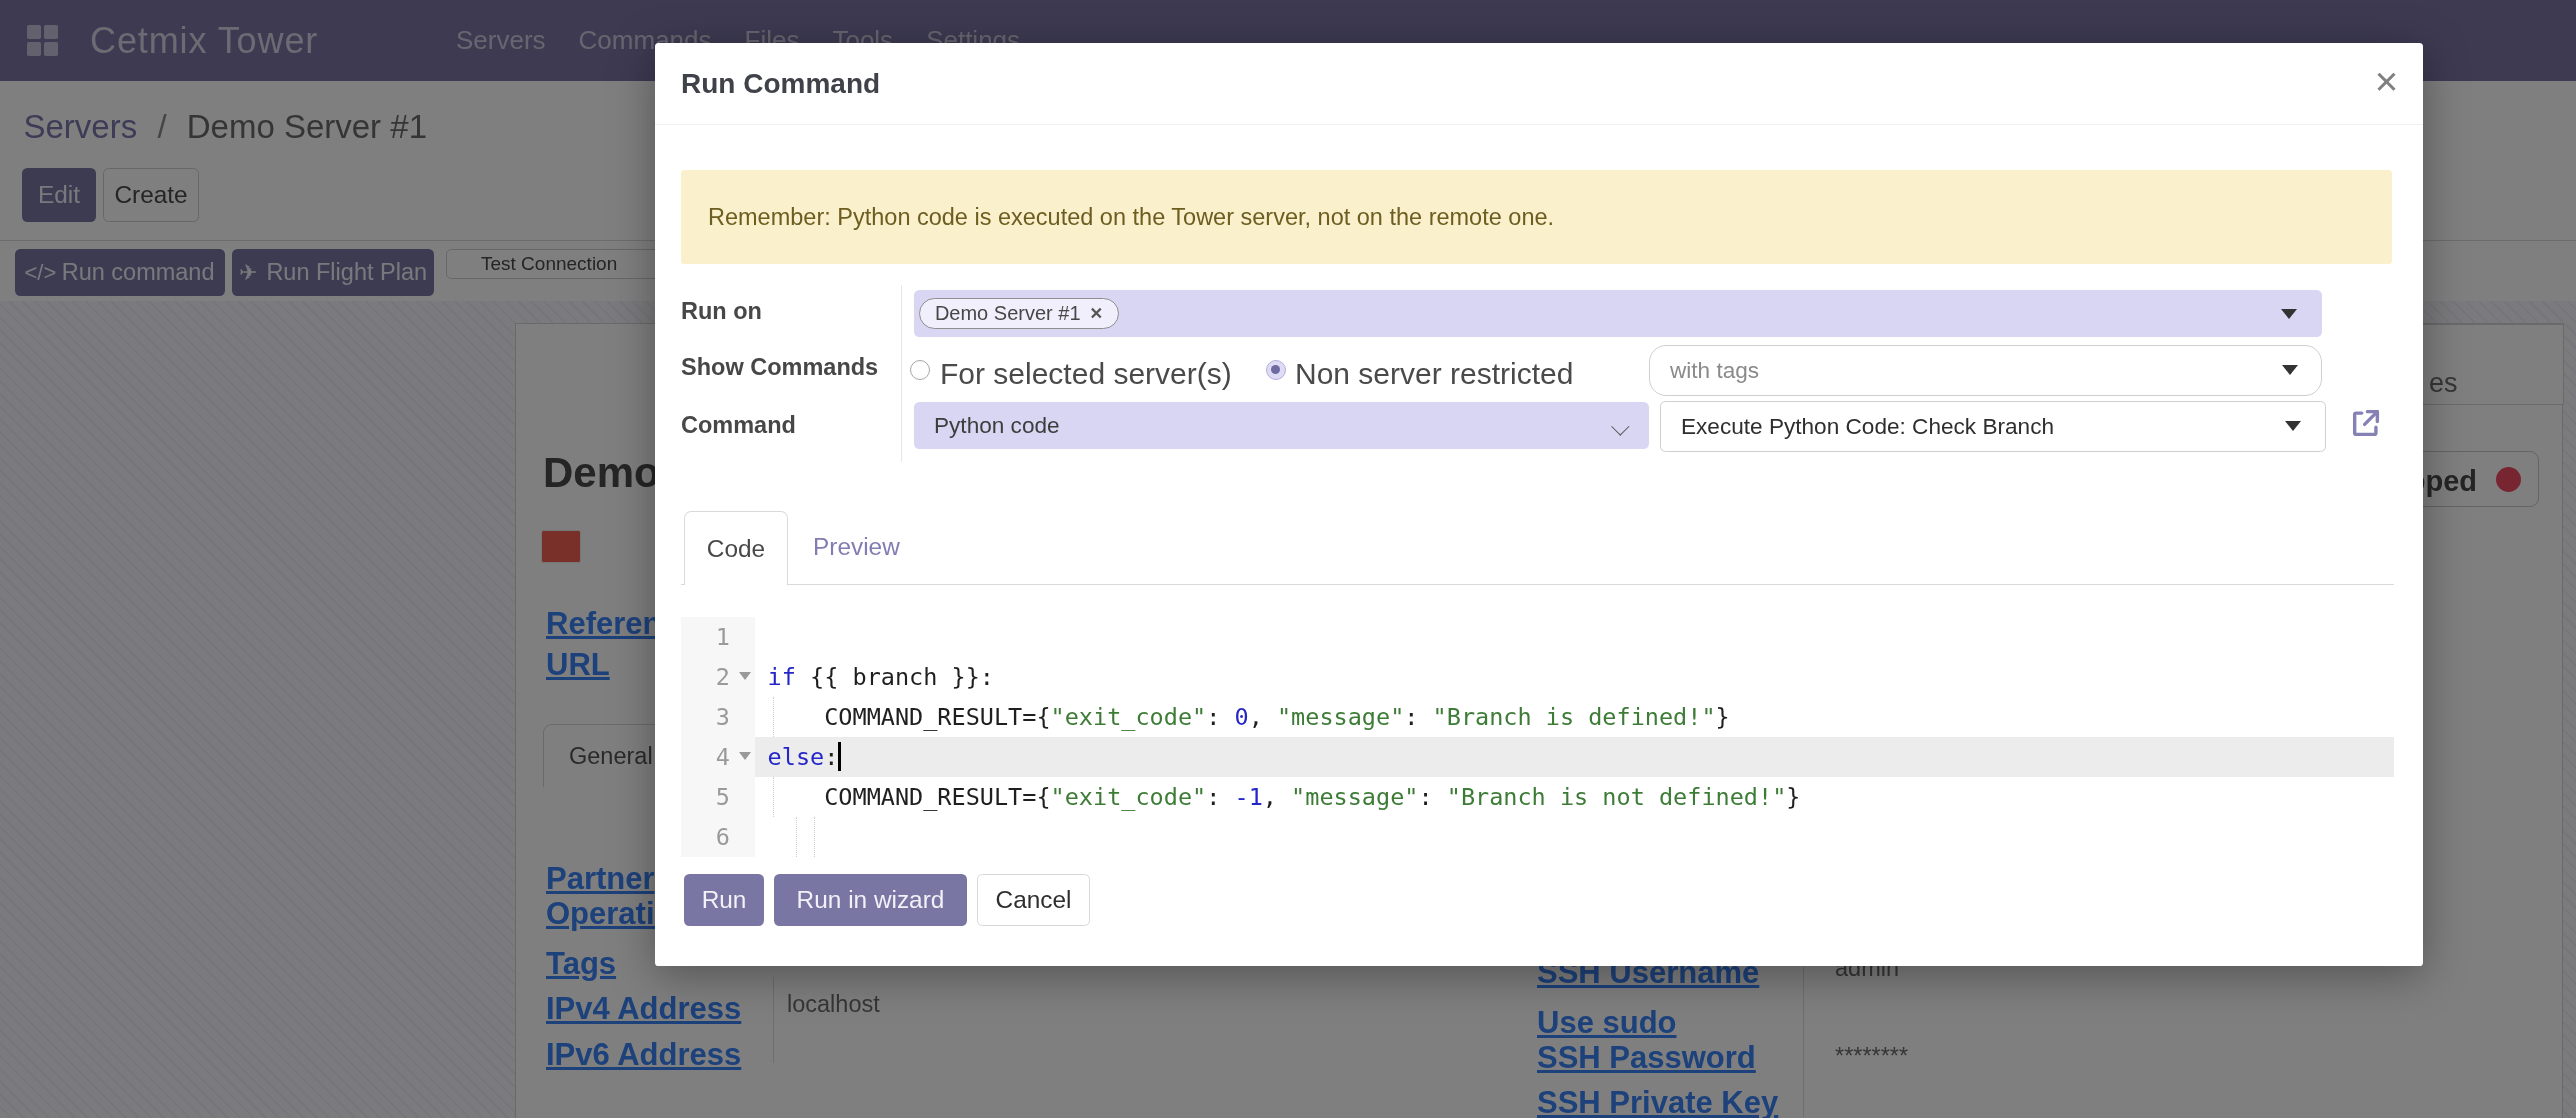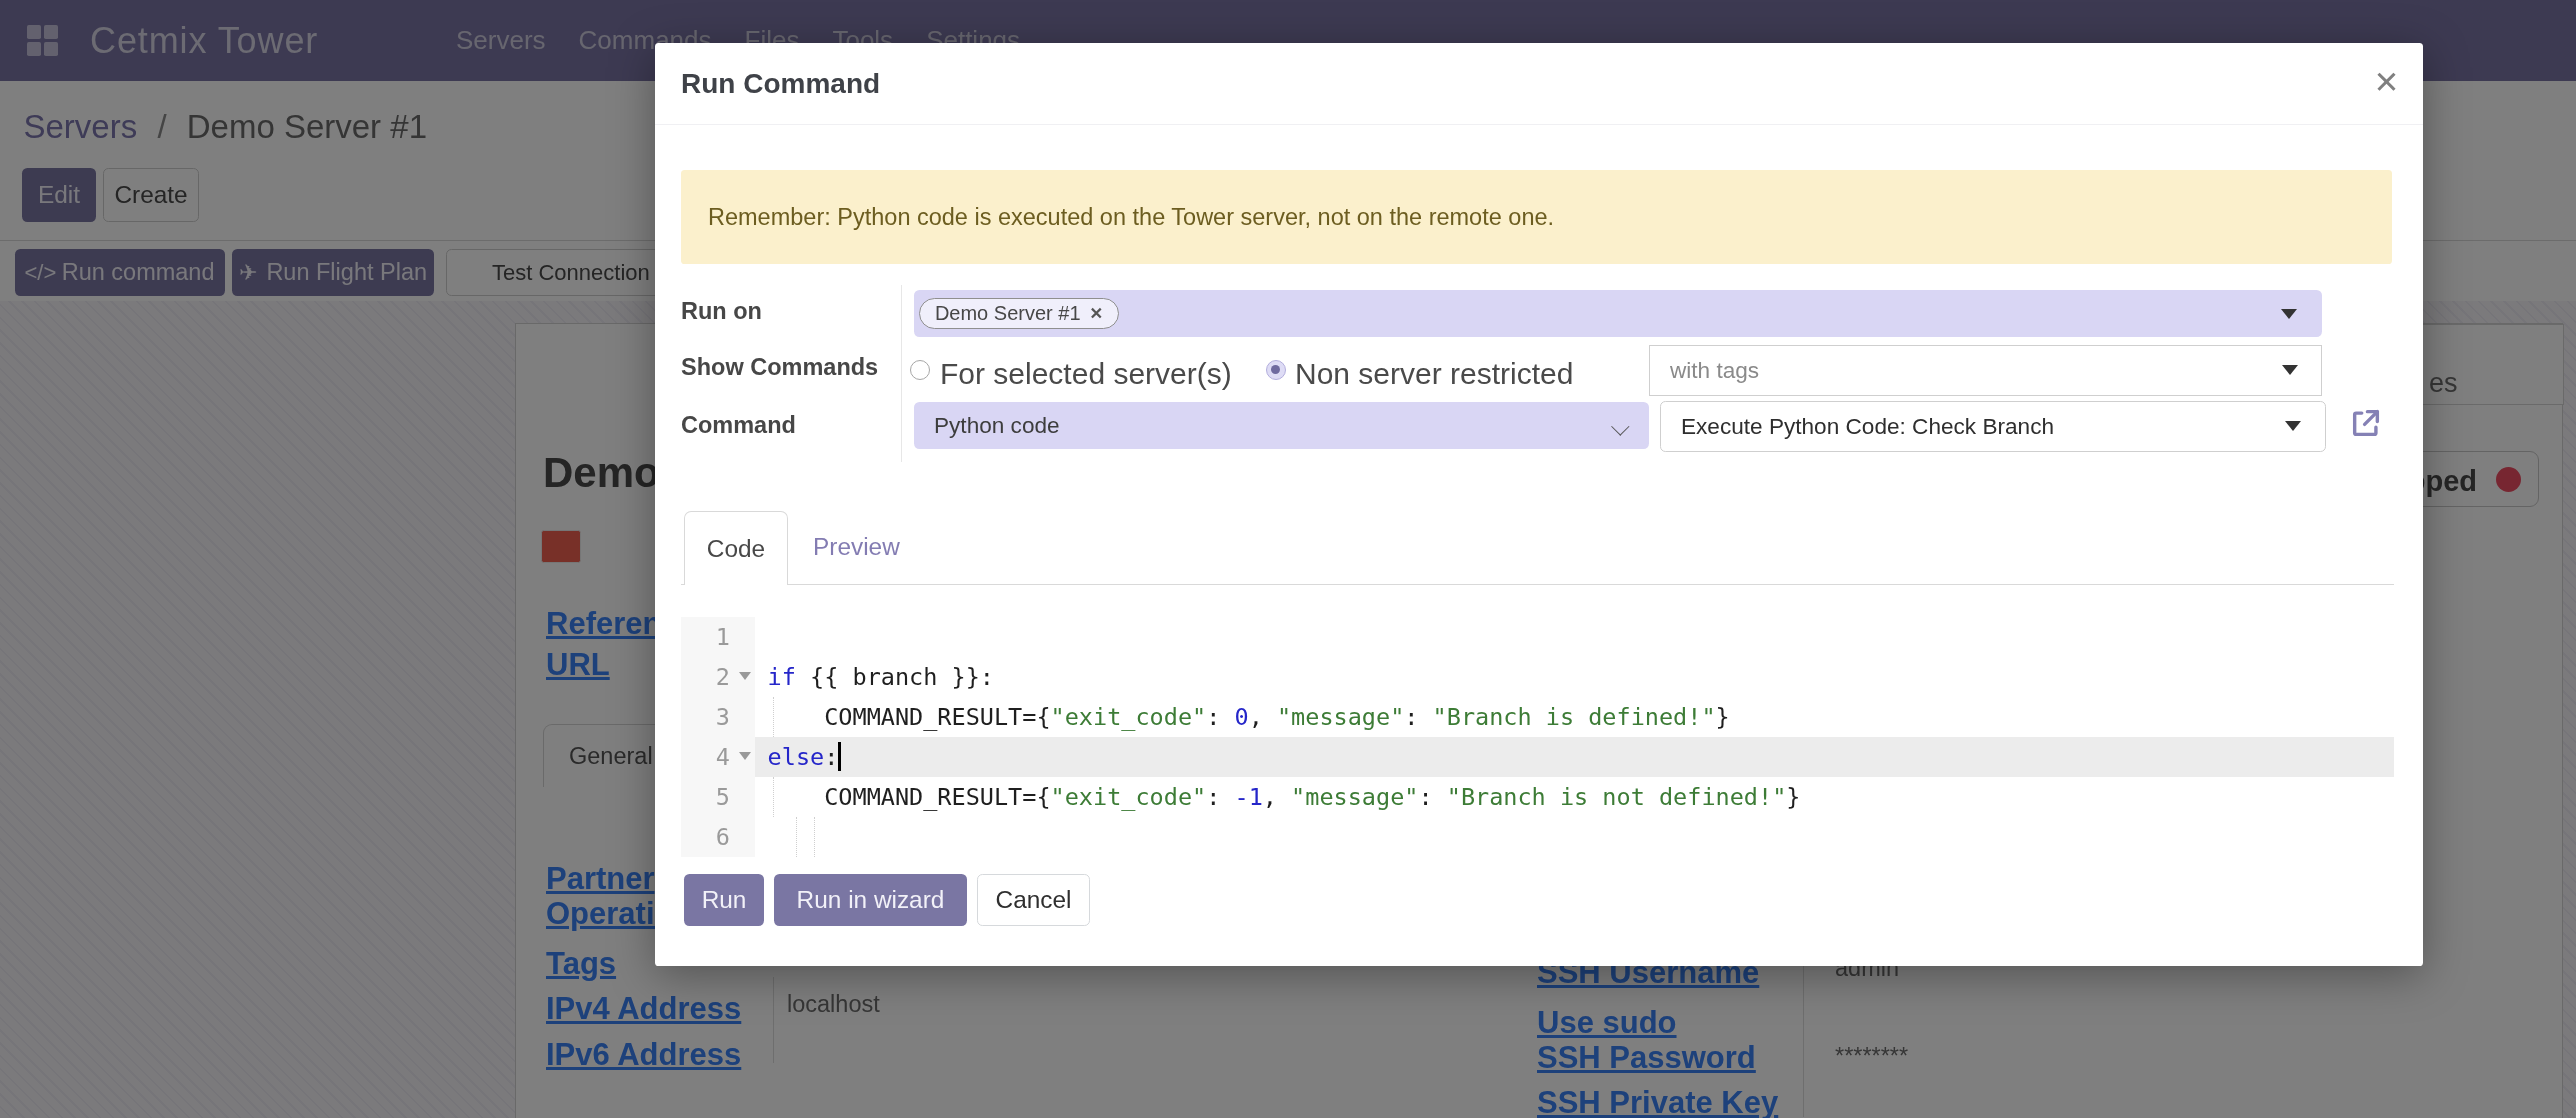--- a/index.html
+++ b/index.html
@@ -26,21 +26,21 @@
   .btn-primary { background:var(--accent); color:#f2f1f8; }
   .btn-light { background:#fff; border:0.9px solid #cfcfcf; color:#4a4a4a; }
 
   .edit-btn   { left:22px;  top:168px; width:74px;  height:54px; font-size:24.4px; }
   .create-btn { left:103px; top:168px; width:96px; height:54px; font-size:24.4px; }
 
   .cp-divider { position:absolute; left:0; top:240px; width:2576px; height:0.9px; background:#d9d9d9; }
 
   .run-command-btn    { left:14.5px;  top:249px; width:210px; height:47px; font-size:23.5px; gap:5.4px; }
   .run-flightplan-btn { left:232px; top:249px; width:202px; height:47px; font-size:23.5px; gap:9px; }
-  .test-conn-btn      { left:446px; top:249px; width:237px; height:47px; font-size:22px; justify-content:flex-start; padding-left:45px; }
+  .test-conn-btn      { left:446px; top:249px; width:237px; height:30px; font-size:19px; justify-content:flex-start; padding-left:34px; }
   .btn .gl { font-size:22px; }
 
   
   .content-bg { position:absolute; left:0; top:301px; width:2576px; height:817px;
     background:repeating-linear-gradient(45deg,#f6f5f9 0 7.2px,#ecebf2 7.2px 9px); }
   .sheet { position:absolute; left:515px; top:22px; width:2048px; height:796px; background:#fff;
     border:0.9px solid #d2d2d2; border-bottom:none; }
   .sheet-title { position:absolute; left:27px; top:125px; font-size:42px; font-weight:bold; color:#4a4a4a; white-space:nowrap; }
   .swatch { position:absolute; left:25px; top:206px; width:40px; height:33px; background:var(--swatch); border:1.8px solid #ececec; border-radius:2.7px; }
   .flabel { position:absolute; font-size:31px; font-weight:bold; color:#3b82f6; white-space:nowrap;text-decoration:underline; }
@@ -93,21 +93,21 @@
   .caret-cmd   { left:1630px; top:378px; }
 
   .radio { position:absolute; width:20px; height:20px; border-radius:50%; background:#fff; border:1.8px solid #a6a6a6; cursor:pointer; }
   .radio-1 { left:255px; top:317px; }
   .radio-2 { left:611px; top:317px; background:#dedcf5; border-color:#b3aedd; }
   .radio-2::after { content:""; position:absolute; left:3.6px; top:3.6px; width:9px; height:9px; border-radius:50%; background:#6f6a9f; }
   .radio-label { position:absolute; font-size:30px; color:#4a4a4a; white-space:nowrap; cursor:pointer; }
   .rl-1 { left:285px; top:314px; } .rl-2 { left:640px; top:314px; }
 
   .withtags-box { position:absolute; left:994px; top:302px; width:673px; height:51px; background:#fff;
-    border:0.9px solid #cfcfcf; border-radius:0; display:flex; align-items:center; padding-left:20px; cursor:pointer; }
+    border:0.9px solid #cfcfcf; border-radius:17px; display:flex; align-items:center; padding-left:20px; cursor:pointer; }
   .withtags-box span { font-size:22.6px; color:#8a8a8a; }
 
   .cmd-select { position:absolute; left:259px; top:359px; width:735px; height:47px; background:var(--lavender);
     border-radius:5.4px; display:flex; align-items:center; padding-left:20px; cursor:pointer; }
   .cmd-select span { font-size:22.6px; color:#3d3d3d; }
   .chevron { position:absolute; left:959px; top:377px; width:12.6px; height:12.6px;
     border-right:1.8px solid #555; border-bottom:1.8px solid #555; transform:rotate(45deg); }
   .cmd-combo { position:absolute; left:1005px; top:358px; width:666px; height:51px; background:#fff;
     border:0.9px solid #cfcfcf; border-radius:5.4px; display:flex; align-items:center; padding-left:20px; cursor:pointer; }
   .cmd-combo span { font-size:22.6px; color:#2e2e2e; }

